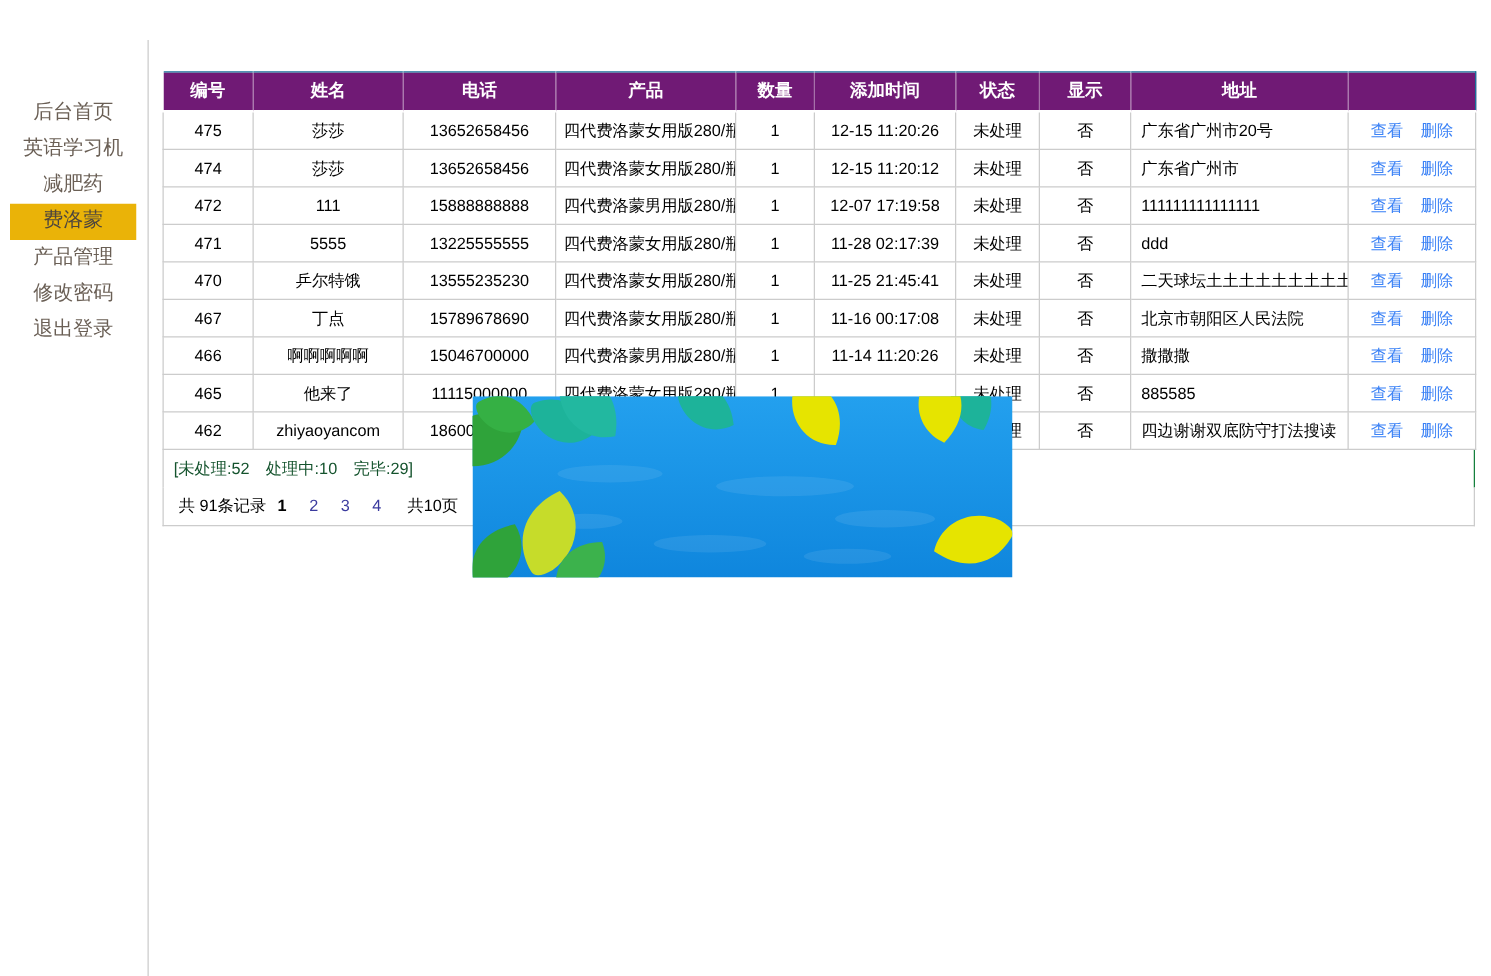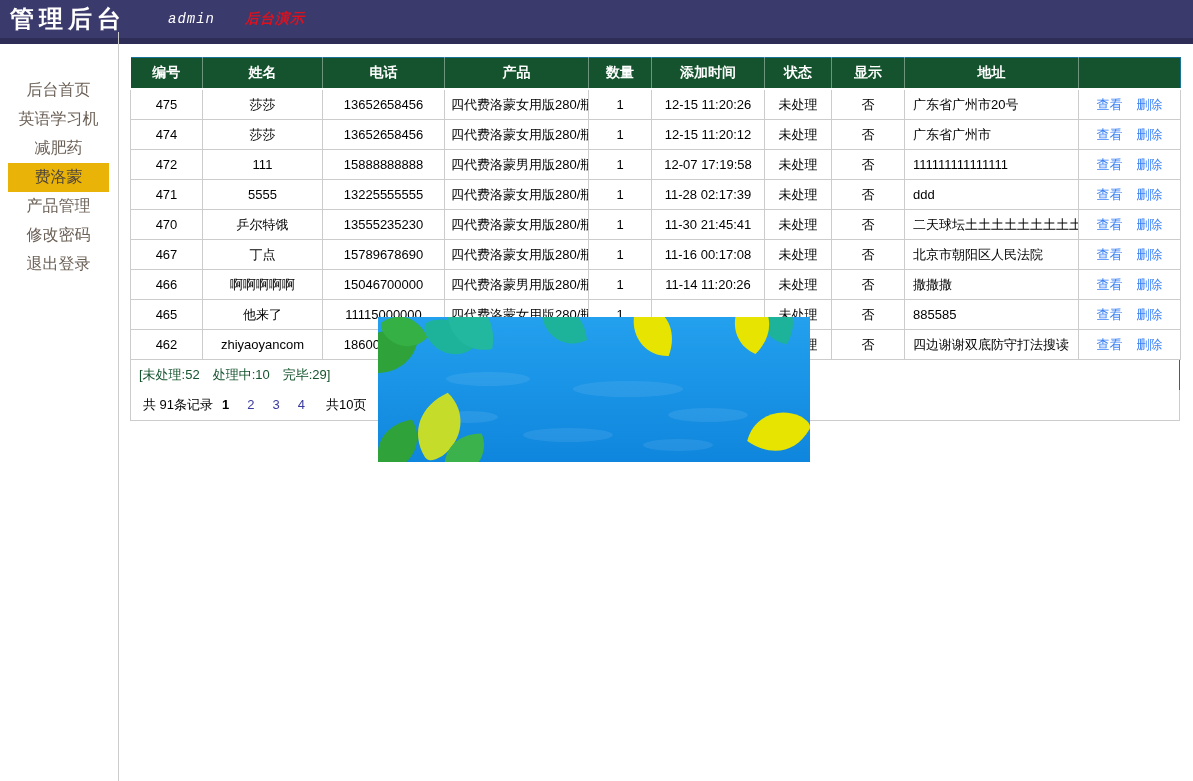--- a/index.html
+++ b/index.html
@@ -18,21 +18,21 @@
   
   .sidebar{position:absolute;left:0;top:32px;width:119px;bottom:0;
            border-right:1px solid #ccc;padding-top:44px;box-sizing:border-box;}
   .side-item{height:29px;line-height:27px;text-align:center;font-size:16px;
              color:#6a5f55;cursor:pointer;margin:0 9px 0 8px;}
   .side-item.active{background:#eab308;color:#4e463d;}
 
   
   .main{position:absolute;left:130px;top:57px;width:1050px;}
   table.grid{border-collapse:collapse;table-layout:fixed;width:1050px;}
-  table.grid th{background:#14532d;color:#fff;font-size:14px;font-weight:bold;
+  table.grid th{background:#701a75;color:#fff;font-size:14px;font-weight:bold;
                 height:30px;padding:0;border-right:1px solid rgba(255,255,255,.38);
                 border-top:1px solid #1a7299;border-bottom:2px solid #fff;}
   table.grid th:last-child{border-right:1px solid #1a7299;}
   table.grid td{border:1px solid #ccc;height:29px;padding:0 2px;font-size:13px;
                 color:#000;text-align:center;background:#fff;overflow:hidden;
                 white-space:nowrap;}
   table.grid td.al{text-align:left;padding-left:6px;}
   table.grid td.addr{text-align:left;padding-left:8px;}
   .act a{color:#3b82f6;text-decoration:none;font-size:13px;margin:0 7px;cursor:pointer;}
 
@@ -45,25 +45,20 @@
   .pager .tot{margin-left:12px;}
 
   
   .banner{position:absolute;left:378px;top:317px;width:432px;height:145px;z-index:5;}
   .banner svg{display:block;}
 </style>
 </head>
 <body>
 <div class="stage">
 
-  <div class="topbar">
-    <span class="title">管理后台</span>
-    <span class="admin">admin</span>
-    <span class="demo">后台演示</span>
-  </div>
 
   <div class="sidebar" id="sidebar">
       <div class="side-item">后台首页</div>
       <div class="side-item">英语学习机</div>
       <div class="side-item">减肥药</div>
       <div class="side-item active">费洛蒙</div>
       <div class="side-item">产品管理</div>
       <div class="side-item">修改密码</div>
       <div class="side-item">退出登录</div>
     </div>
@@ -144,21 +139,21 @@
             <td>否</td>
             <td class="addr">ddd</td>
             <td class="act"><a>查看</a><a>删除</a></td>
           </tr>
           <tr>
             <td>470</td>
             <td>乒尔特饿</td>
             <td>13555235230</td>
             <td class="al">四代费洛蒙女用版280/瓶</td>
             <td>1</td>
-            <td>11-30 21:45:41</td>
+            <td>11-25 21:45:41</td>
             <td>未处理</td>
             <td>否</td>
             <td class="addr">二天球坛土土土土土土土土土f</td>
             <td class="act"><a>查看</a><a>删除</a></td>
           </tr>
           <tr>
             <td>467</td>
             <td>丁点</td>
             <td>15789678690</td>
             <td class="al">四代费洛蒙女用版280/瓶</td>

